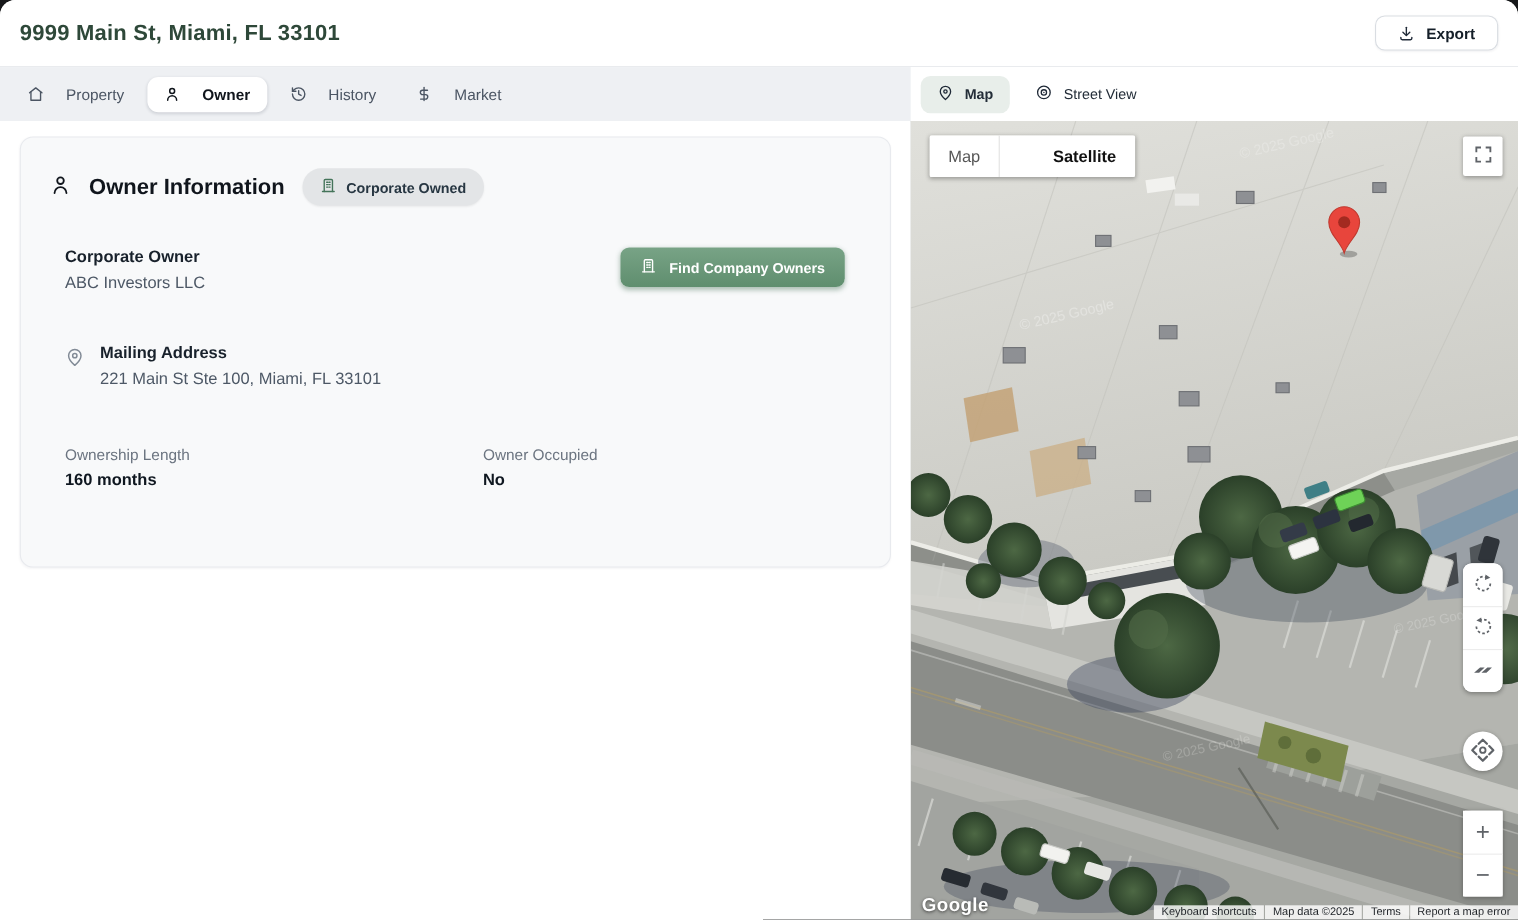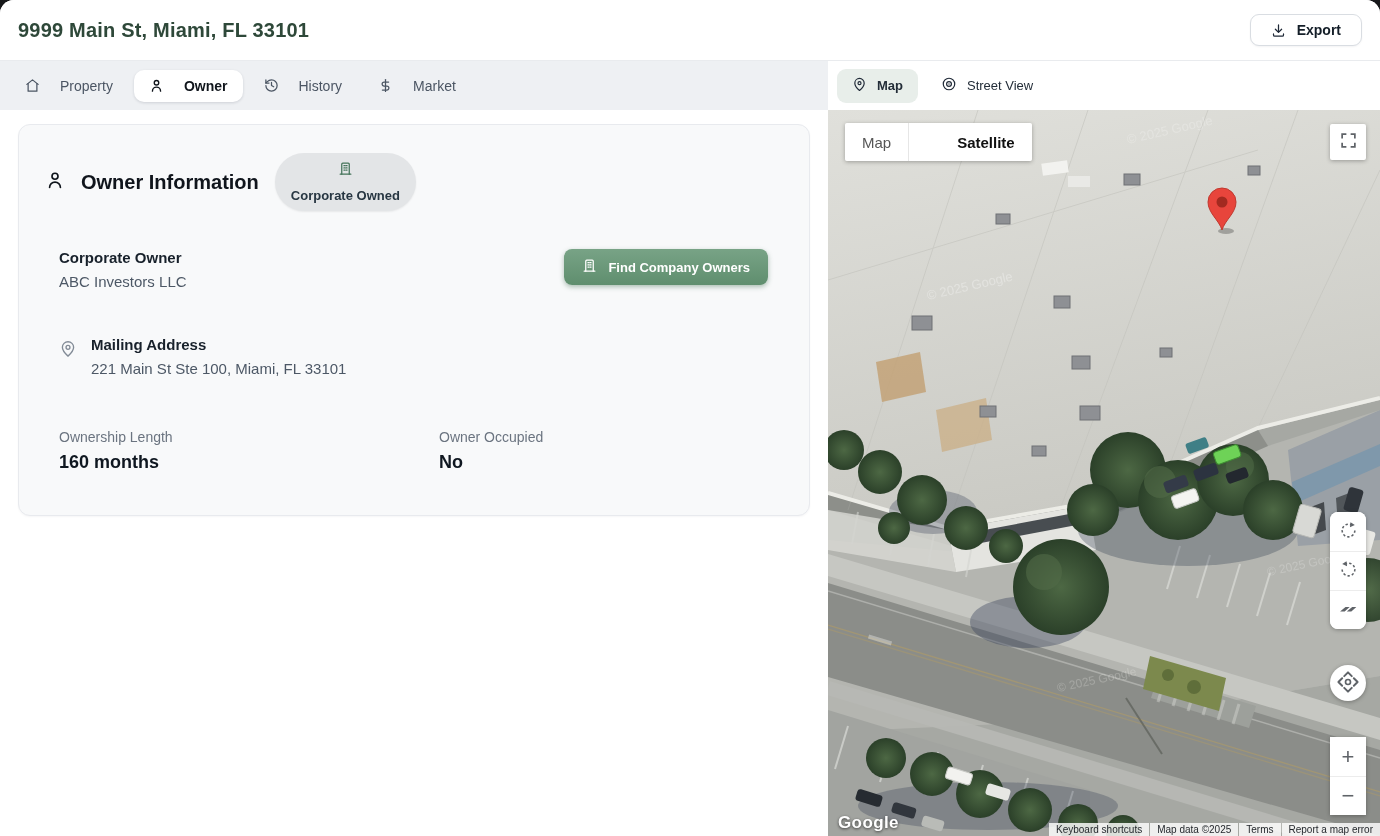--- a/index.html
+++ b/index.html
@@ -20,32 +20,32 @@
   .tab.active{background:#fff;color:#10151c;font-weight:700;box-shadow:0 1px 3px rgba(15,23,42,.14);}
   .map-toolbar{flex:1;background:#fff;border-bottom:1px solid #eceef1;display:flex;align-items:center;gap:8px;padding-left:9px;}
   .mt-btn{display:flex;align-items:center;gap:10px;padding:8px 15px;border:none;border-radius:9px;background:transparent;font-size:13px;color:#232d38;cursor:pointer;font-family:inherit;}
   .mt-btn.active{background:#e8eeea;font-weight:600;}
 
   
   .content{position:absolute;top:110px;left:0;width:828px;bottom:0;background:#fff;}
   .card{margin:14px 18px;height:392px;box-sizing:border-box;background:#f8f9fa;border:1px solid #e8eaee;border-radius:12px;padding:28px 26px;box-shadow:0 1px 2px rgba(16,24,40,.04);}
   .card-head{display:flex;align-items:center;gap:16px;}
   .card-title{margin:0;font-size:20px;font-weight:700;color:#10151c;}
-  .badge{display:flex;align-items:center;gap:9px;background:#e3e5e7;border-radius:999px;padding:8px 16px;font-size:13px;font-weight:600;color:#273642;box-shadow:0 1px 2px rgba(0,0,0,.07);flex-direction:column;}
+  .badge{display:flex;align-items:center;gap:9px;background:#e3e5e7;border-radius:999px;padding:8px 16px;font-size:13px;font-weight:600;color:#273642;box-shadow:0 1px 2px rgba(0,0,0,.07);}
   .badge svg{color:#44745a;}
   .owner-row{margin-top:38px;display:flex;justify-content:space-between;align-items:flex-start;padding:0 15px 0 14px;}
   .lbl-strong{font-size:15px;font-weight:700;color:#18212b;}
   .val-gray{font-size:15px;color:#4d5866;margin-top:7px;}
   .find-btn{display:flex;align-items:center;gap:11px;padding:9px 18px;border:none;border-radius:8px;background:linear-gradient(180deg,#78a386,#5f8e6e);color:#fff;font-size:13px;font-weight:700;cursor:pointer;box-shadow:0 2px 5px rgba(76,118,92,.45);font-family:inherit;}
   .mail-row{margin-top:46px;display:flex;gap:14px;padding-left:14px;}
   .mail-row svg{margin-top:4px;flex:none;}
   .stats-row{margin-top:52px;display:flex;padding-left:14px;}
   .stat:first-child{width:380px;}
   .stat-label{font-size:14px;color:#6b7480;}
-  .stat-value{font-size:18px;font-weight:700;color:#0f1720;margin-top:7px;}
+  .stat-value{font-size:15px;font-weight:700;color:#0f1720;margin-top:7px;}
 
   
   .map-area{position:absolute;left:828px;top:110px;right:0;bottom:0;overflow:hidden;background:#a6a8a3;}
   .satellite{position:absolute;inset:0;width:100%;height:100%;display:block;}
   .maptype{position:absolute;left:17px;top:13px;display:flex;box-shadow:0 1px 4px rgba(0,0,0,.3);border-radius:2px;overflow:hidden;}
   .mts-cell{background:#fff;height:38px;display:flex;align-items:center;padding:0 17px;font-size:15px;color:#565656;cursor:pointer;}
   .mts-cell.sel{border-left:1px solid #e6e6e6;color:#111;font-weight:700;padding-left:48px;}
   .fs-btn{position:absolute;right:14px;top:14px;width:36px;height:36px;background:#fff;border:none;border-radius:2px;box-shadow:0 1px 4px rgba(0,0,0,.3);display:flex;align-items:center;justify-content:center;cursor:pointer;}
   .rot-panel{position:absolute;right:14px;top:402px;width:36px;background:#fff;border-radius:8px;box-shadow:0 1px 4px rgba(0,0,0,.3);overflow:hidden;}
   .rot-cell{height:39px;display:flex;align-items:center;justify-content:center;cursor:pointer;background:#fff;border:none;width:100%;}

